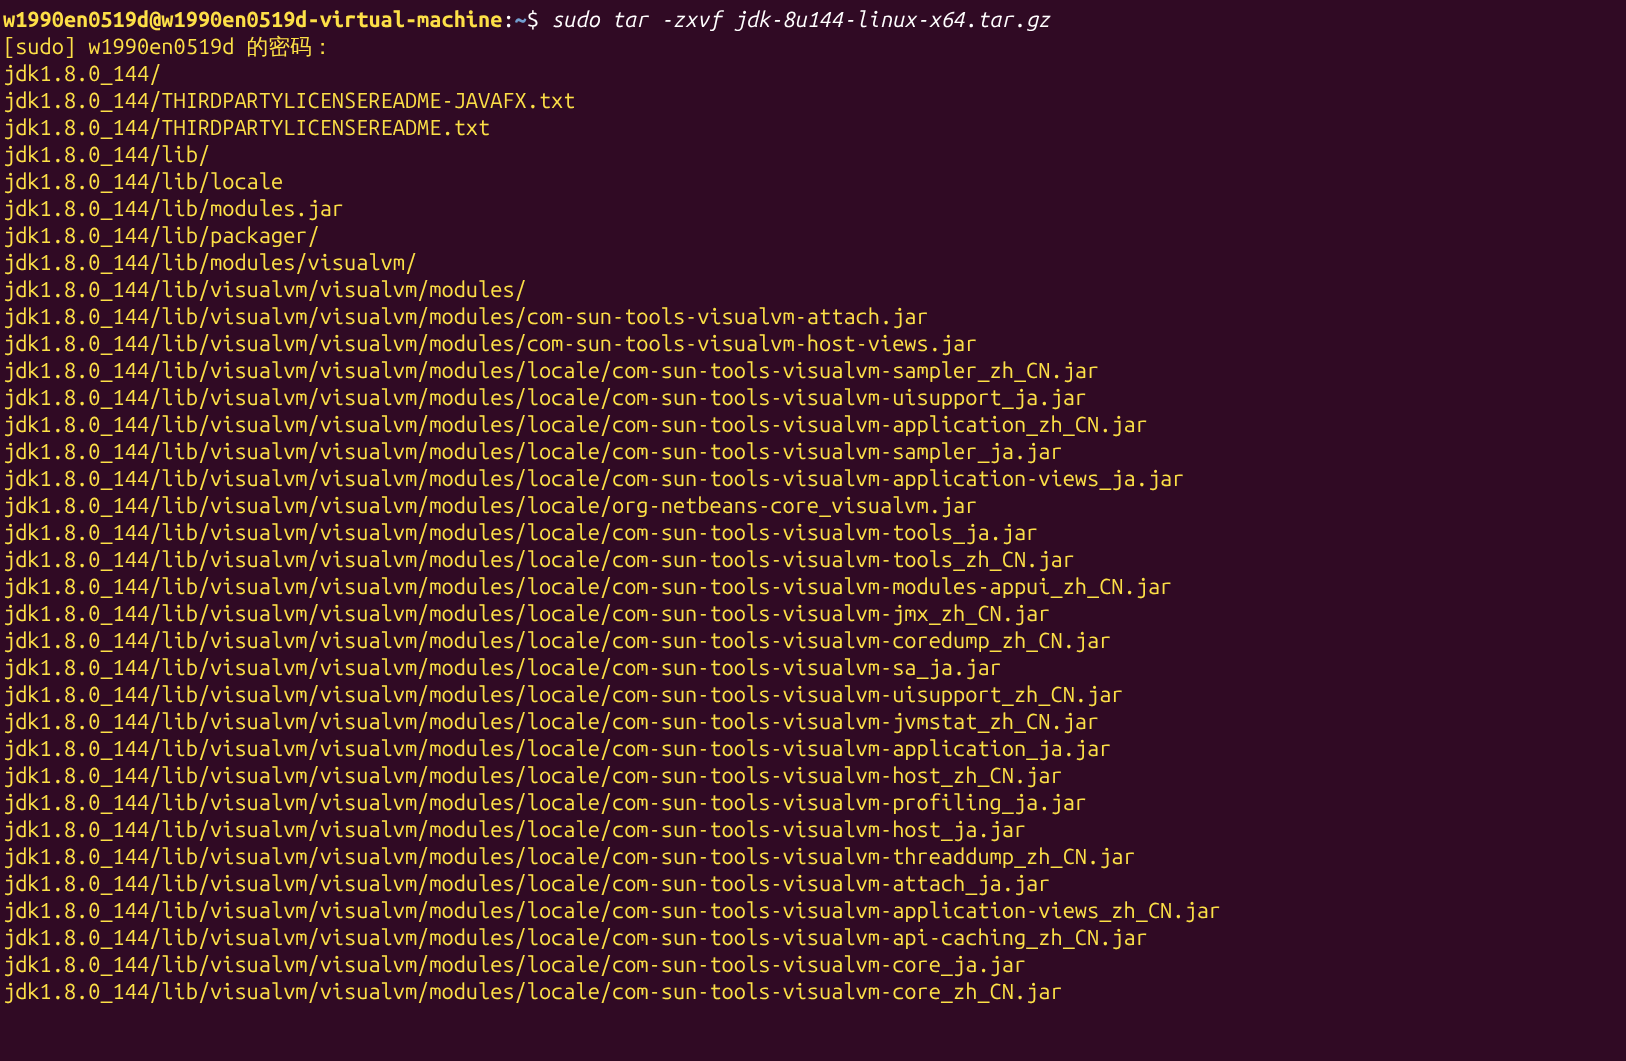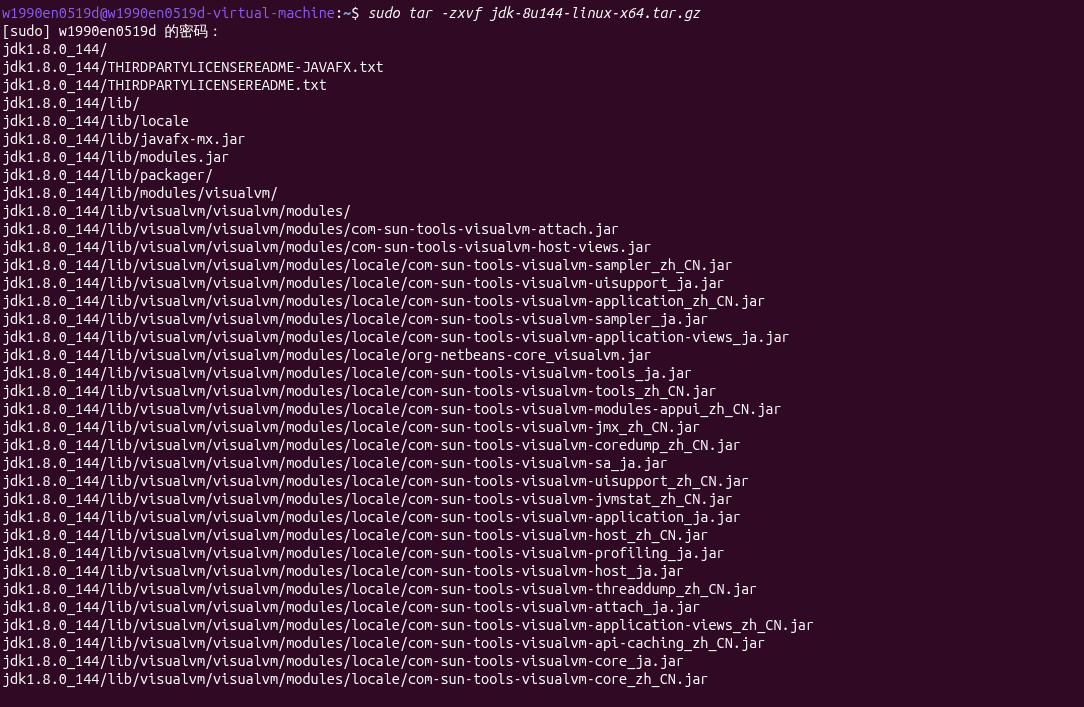--- a/index.html
+++ b/index.html
@@ -15,54 +15,53 @@
       padding: 4px 2px;
       width: 1084px;
       height: 707px;
       overflow: hidden;
       color: #ffffff;
     }
     .terminal-line {
       white-space: pre;
     }
     .prompt-userhost {
-      color: #8b5cf6;
-      font-weight: normal;
+      color: #fde047;
+      font-weight: bold;
     }
     .prompt-colon {
       color: #ffffff;
     }
     .prompt-path {
       color: #729fcf;
       font-weight: bold;
     }
     .prompt-dollar {
       color: #ffffff;
     }
     .command-text {
       color: #ffffff;
       font-style: italic;
     }
     .output-text {
-      color: #ffffff;
+      color: #fde047;
     }
   </style>
 </head>
 <body>
 
 <div>
   <div class="terminal-line"><span class="prompt-userhost">w1990en0519d@w1990en0519d-virtual-machine</span><span class="prompt-colon">:</span><span class="prompt-path">~</span><span class="prompt-dollar">$ </span><span class="command-text">sudo tar -zxvf jdk-8u144-linux-x64.tar.gz</span></div>
   <div class="terminal-line output-text">[sudo] w1990en0519d 的密码：</div>
   <div id="output-container">
       <div class="terminal-line output-text">jdk1.8.0_144/</div>
       <div class="terminal-line output-text">jdk1.8.0_144/THIRDPARTYLICENSEREADME-JAVAFX.txt</div>
       <div class="terminal-line output-text">jdk1.8.0_144/THIRDPARTYLICENSEREADME.txt</div>
       <div class="terminal-line output-text">jdk1.8.0_144/lib/</div>
       <div class="terminal-line output-text">jdk1.8.0_144/lib/locale</div>
-      <div class="terminal-line output-text">jdk1.8.0_144/lib/javafx-mx.jar</div>
       <div class="terminal-line output-text">jdk1.8.0_144/lib/modules.jar</div>
       <div class="terminal-line output-text">jdk1.8.0_144/lib/packager/</div>
       <div class="terminal-line output-text">jdk1.8.0_144/lib/modules/visualvm/</div>
       <div class="terminal-line output-text">jdk1.8.0_144/lib/visualvm/visualvm/modules/</div>
       <div class="terminal-line output-text">jdk1.8.0_144/lib/visualvm/visualvm/modules/com-sun-tools-visualvm-attach.jar</div>
       <div class="terminal-line output-text">jdk1.8.0_144/lib/visualvm/visualvm/modules/com-sun-tools-visualvm-host-views.jar</div>
       <div class="terminal-line output-text">jdk1.8.0_144/lib/visualvm/visualvm/modules/locale/com-sun-tools-visualvm-sampler_zh_CN.jar</div>
       <div class="terminal-line output-text">jdk1.8.0_144/lib/visualvm/visualvm/modules/locale/com-sun-tools-visualvm-uisupport_ja.jar</div>
       <div class="terminal-line output-text">jdk1.8.0_144/lib/visualvm/visualvm/modules/locale/com-sun-tools-visualvm-application_zh_CN.jar</div>
       <div class="terminal-line output-text">jdk1.8.0_144/lib/visualvm/visualvm/modules/locale/com-sun-tools-visualvm-sampler_ja.jar</div>

